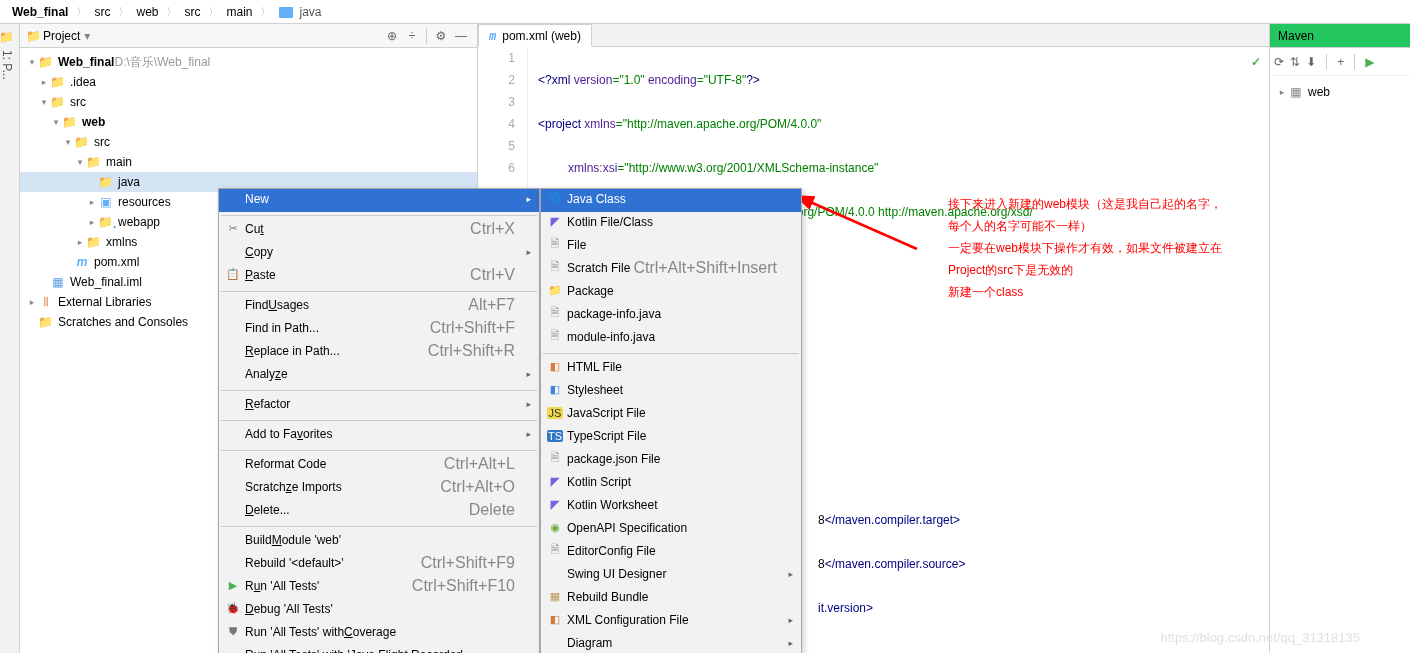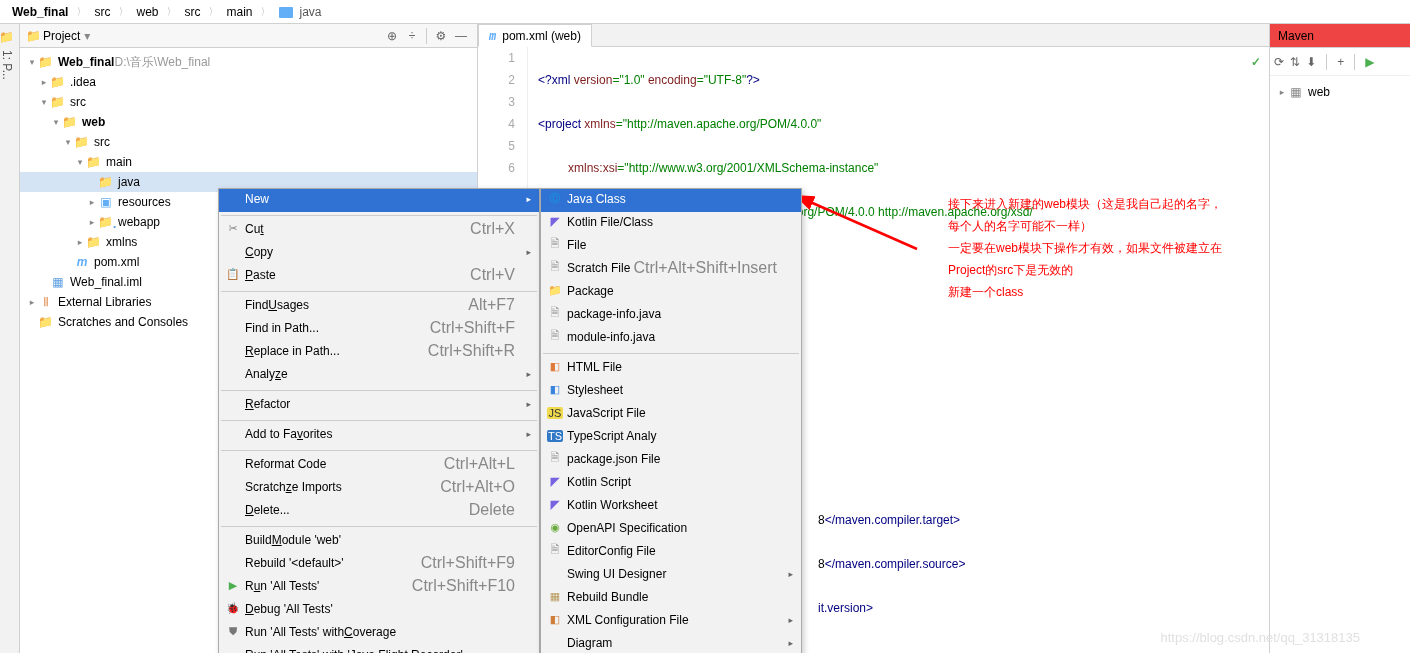--- a/index.html
+++ b/index.html
@@ -39,27 +39,27 @@
 .tree-row .hint { color: #999; margin-left: 0; }
 
 .editor-panel { flex: 1; display: flex; flex-direction: column; border-right: 1px solid #d0d0d0; }
 .tab-row { height: 24px; display: flex; align-items: flex-end; background: #f2f2f2; border-bottom: 1px solid #d0d0d0; }
 .tab { height: 23px; display: flex; align-items: center; padding: 0 10px; background: #fff; border: 1px solid #d0d0d0; border-bottom: 1px solid #fff; margin-bottom: -1px; }
 .tab .m-ic { color: #62aef7; font-weight: bold; font-family: monospace; margin-right: 6px; font-style: italic; }
 .editor-body { flex: 1; display: flex; font-family: "Consolas", monospace; font-size: 13px; line-height: 22px; position: relative; }
 .gutter { width: 50px; text-align: right; padding-right: 12px; color: #aaa; border-right: 1px solid #eee; }
 .code { flex: 1; padding-left: 10px; white-space: pre; overflow: hidden; }
 .code .tag { color: #000080; }
-.code .attr { color: #7f1d1d; }
+.code .attr { color: #4c1d95; }
 .code .str { color: #008000; }
 .code .txt { color: #000; }
 .check { position: absolute; right: 8px; top: 4px; color: #4caf50; font-weight: bold; }
 
 .maven-panel { width: 140px; display: flex; flex-direction: column; }
-.maven-header { height: 24px; display: flex; align-items: center; padding: 0 8px; border-bottom: 1px solid #d0d0d0; background: #ef4444; }
+.maven-header { height: 24px; display: flex; align-items: center; padding: 0 8px; border-bottom: 1px solid #d0d0d0; background: #22c55e; }
 .maven-tools { height: 28px; display: flex; align-items: center; padding: 0 4px; border-bottom: 1px solid #eee; gap: 6px; color: #666; }
 .maven-tree { padding: 6px; }
 .maven-tree .row { display: flex; align-items: center; height: 20px; }
 
 
 .ctx-menu { position: absolute; background: #f2f2f2; border: 1px solid #aaa; box-shadow: 2px 2px 6px rgba(0,0,0,.2); }
 .ctx-menu.main { left: 218px; top: 188px; width: 322px; }
 .ctx-menu.sub { left: 540px; top: 188px; width: 262px; }
 .ctx-row { display: flex; align-items: center; height: 23px; padding: 0 24px 4px 26px; position: relative; cursor: pointer; }
 .ctx-row.hi { background: #2f72d4; color: #fff; }
@@ -447,21 +447,21 @@
   <div class="ctx-row">
       <span class="ic ic-css">◧</span>
       <span>Stylesheet</span>
     </div>
   <div class="ctx-row">
       <span class="ic ic-js">JS</span>
       <span>JavaScript File</span>
     </div>
   <div class="ctx-row">
       <span class="ic ic-ts">TS</span>
-      <span>TypeScript Analy</span>
+      <span>TypeScript File</span>
     </div>
   <div class="ctx-row">
       <span class="ic ic-json">🗎</span>
       <span>package.json File</span>
     </div>
   <div class="ctx-row">
       <span class="ic ic-k">◤</span>
       <span>Kotlin Script</span>
     </div>
   <div class="ctx-row">

